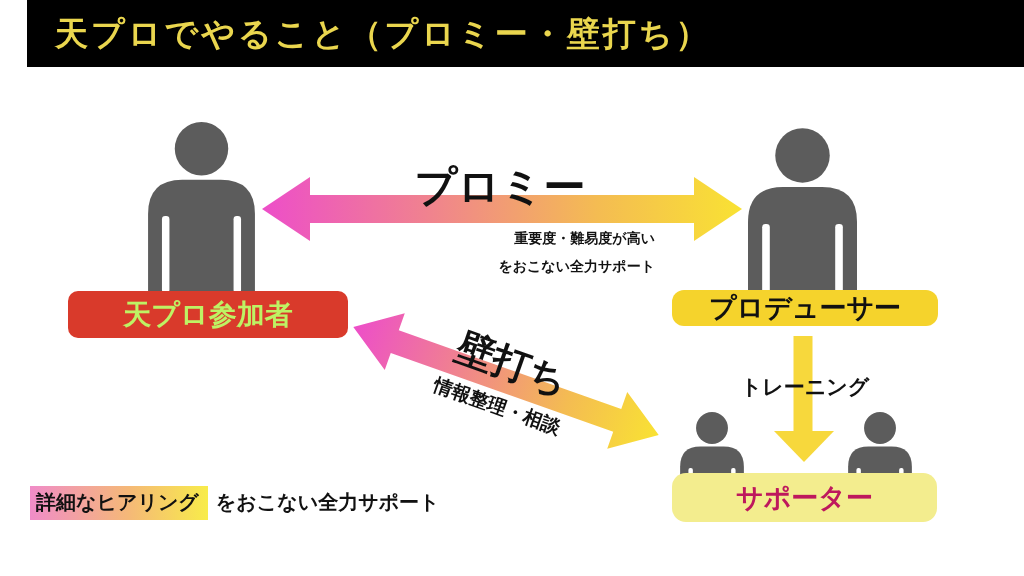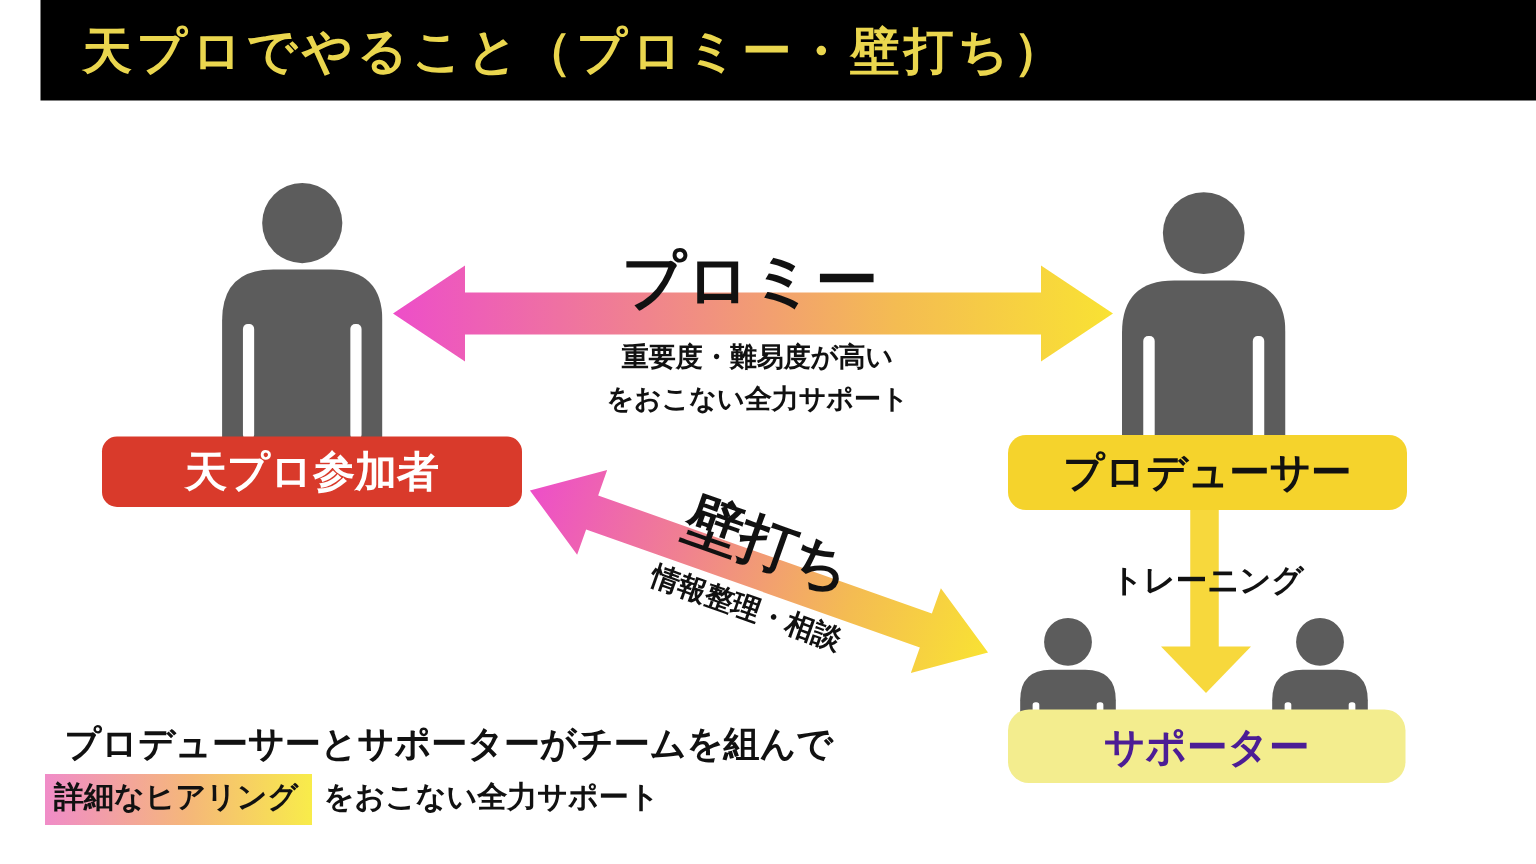--- a/index.html
+++ b/index.html
@@ -11,32 +11,32 @@
             display:flex;align-items:center;padding-left:28px;box-sizing:border-box;z-index:10;margin-left:27px;}
   .title{color:#EAD64E;font-size:33px;font-weight:900;letter-spacing:3px;line-height:1;}
 
   
   .person{position:absolute;z-index:1;}
 
   
   .pill{position:absolute;display:flex;align-items:center;justify-content:center;
         font-weight:900;z-index:5;box-sizing:border-box;}
   .pill-participant{left:68px;top:291px;width:280px;height:47px;background:#D93A2B;
-        color:#ffffff;font-size:28px;border-radius:10px;}
-  .pill-producer{left:672px;top:290px;width:266px;height:50px;background:#F5D32C;
+        color:#bef264;font-size:28px;border-radius:10px;}
+  .pill-producer{left:672px;top:290px;width:266px;height:36px;background:#F5D32C;
         color:#111111;font-size:27px;border-radius:12px;}
   .pill-supporter{left:672px;top:473px;width:265px;height:49px;background:#F3ED8E;
-        color:#4c1d95;font-size:27px;border-radius:14px;}
+        color:#be185d;font-size:27px;border-radius:14px;}
 
   
   .arrow-h{position:absolute;left:252px;top:173px;z-index:2;}
   .promy-label{position:absolute;left:330px;top:164px;width:340px;text-align:center;
         font-size:42px;font-weight:700;color:#111;z-index:4;line-height:1.1;}
-  .promy-caption{position:absolute;left:355px;top:224px;width:300px;text-align:center;
-        font-size:18px;font-weight:700;color:#111;line-height:28px;z-index:4;}
+  .promy-caption{position:absolute;left:355px;top:224px;width:300px;text-align:right;
+        font-size:14px;font-weight:700;color:#111;line-height:28px;z-index:4;}
 
   
   .arrow-d-group{position:absolute;left:338px;top:349px;width:336px;height:64px;
         transform:rotate(19.5deg);transform-origin:50% 50%;z-index:3;}
   .arrow-d-group svg{position:absolute;left:0;top:0;}
   .kabeuchi-label{position:absolute;left:0;top:-6px;width:336px;text-align:center;
         font-size:38px;font-weight:900;color:#111;line-height:40px;}
   .kabeuchi-caption{position:absolute;left:0;top:48px;width:336px;text-align:center;
         font-size:19px;font-weight:700;color:#111;line-height:22px;}
 
@@ -115,19 +115,18 @@
     <rect x="23.5" y="0" width="19" height="97" fill="#F7D83C"></rect>
     <polygon points="4,95 64,95 34,126" fill="#F7D83C"></polygon>
   </svg>
   <div class="training-label">トレーニング</div>
 
   <div class="pill pill-participant">天プロ参加者</div>
   <div class="pill pill-producer">プロデューサー</div>
   <div class="pill pill-supporter">サポーター</div>
 
   <div class="footer">
-    <div class="footer-line1">プロデューサーとサポーターがチームを組んで</div>
     <div class="footer-line2">
       <span class="hl">詳細なヒアリング</span><span class="footer-rest">をおこない全力サポート</span>
     </div>
   </div>
 
 </div>
 
 </body></html>

